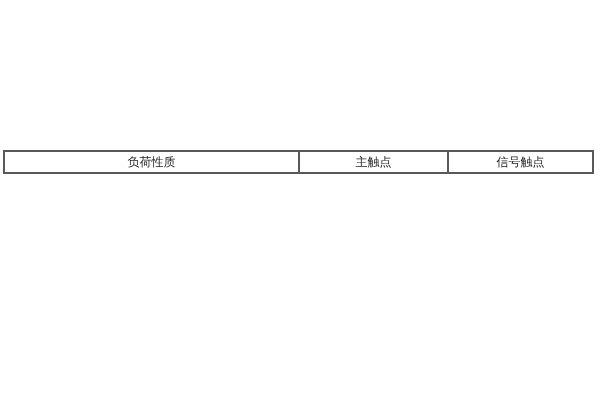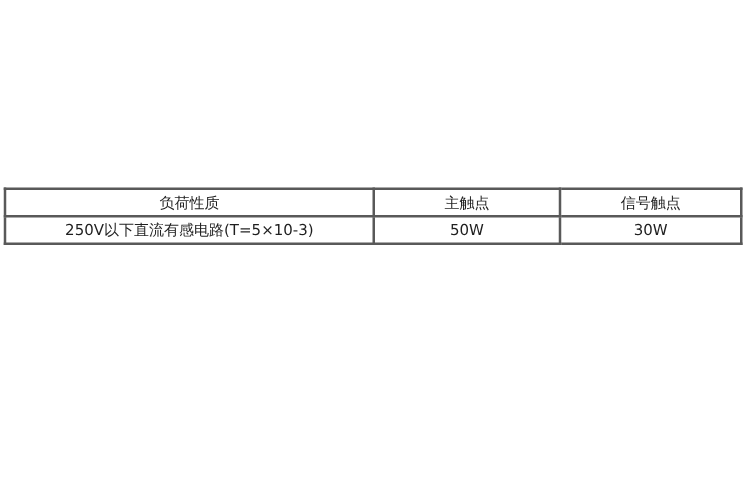--- a/index.html
+++ b/index.html
@@ -53,20 +53,15 @@
       <col class="c3">
     </colgroup>
     <thead>
       <tr>
         <th>负荷性质</th>
         <th>主触点</th>
         <th>信号触点</th>
       </tr>
     </thead>
     <tbody>
-      <tr>
-        <td>250V以下直流有感电路(T=5×10-3)</td>
-        <td>50W</td>
-        <td>30W</td>
-      </tr>
     </tbody>
   </table>
 </div>
 
 </body></html>

